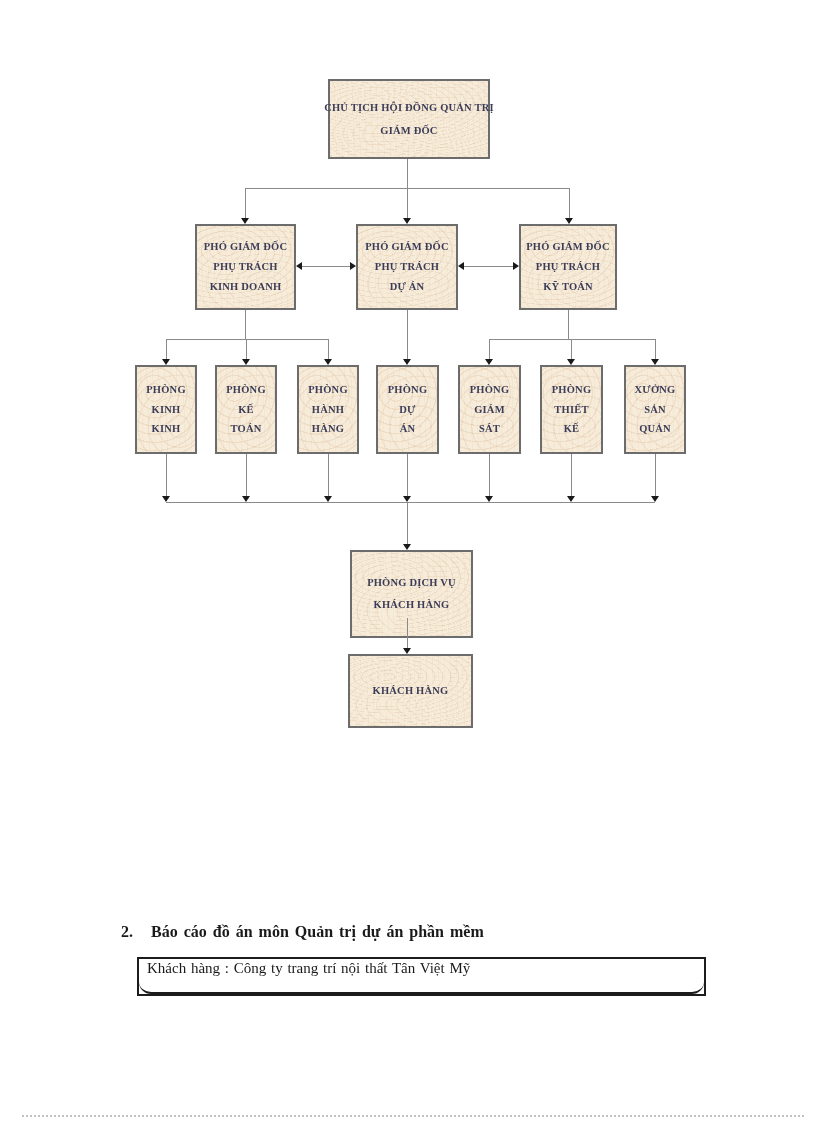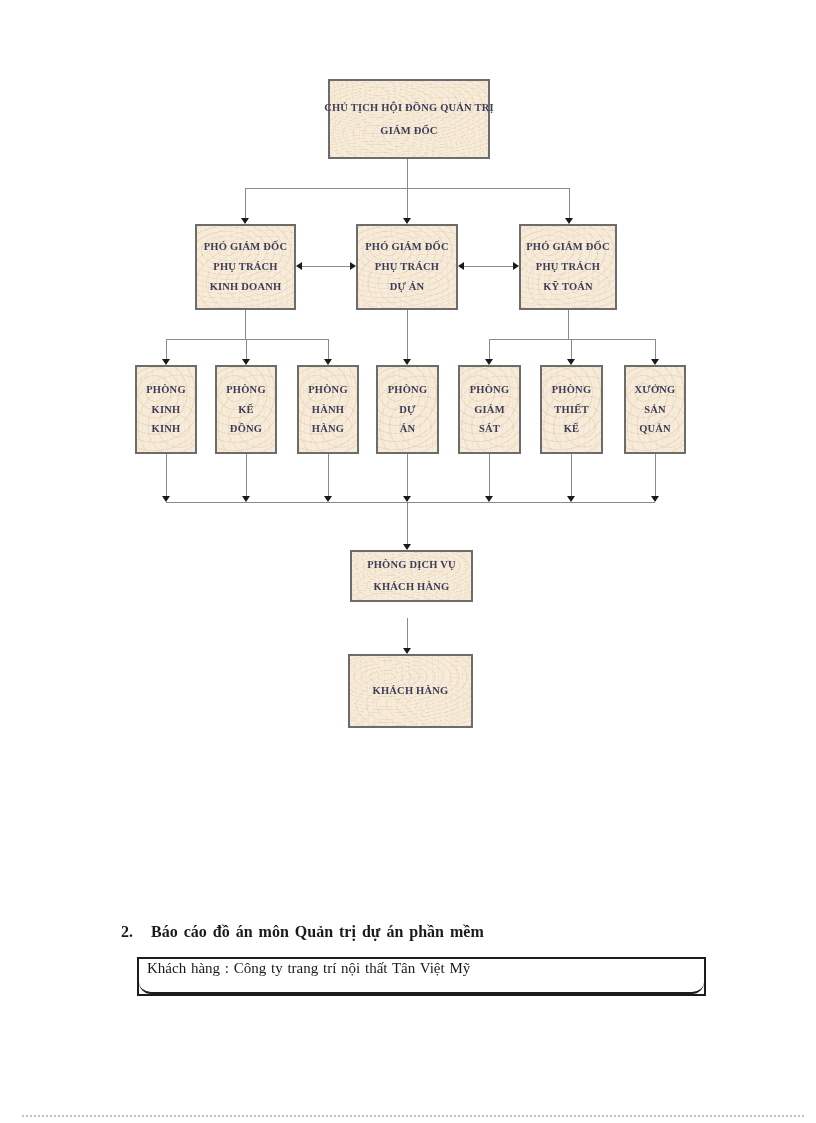--- a/index.html
+++ b/index.html
@@ -83,21 +83,21 @@
 
 <div class="node" style="left:135px;top:365px;width:62px;height:89px;">
   <span>PHÒNG</span>
   <span>KINH</span>
   <span>KINH</span>
 </div>
 
 <div class="node" style="left:215px;top:365px;width:62px;height:89px;">
   <span>PHÒNG</span>
   <span>KẾ</span>
-  <span>ĐỒNG</span>
+  <span>TOÁN</span>
 </div>
 
 <div class="node" style="left:297px;top:365px;width:62px;height:89px;">
   <span>PHÒNG</span>
   <span>HÀNH</span>
   <span>HÀNG</span>
 </div>
 
 <div class="node" style="left:376px;top:365px;width:63px;height:89px;">
   <span>PHÒNG</span>
@@ -116,21 +116,21 @@
   <span>THIẾT</span>
   <span>KẾ</span>
 </div>
 
 <div class="node" style="left:624px;top:365px;width:62px;height:89px;">
   <span>XƯỞNG</span>
   <span>SẢN</span>
   <span>QUẢN</span>
 </div>
 
-<div class="node" style="left:350px;top:550px;width:123px;height:52px;line-height:2.1;">
+<div class="node" style="left:350px;top:550px;width:123px;height:88px;line-height:2.1;">
   <span>PHÒNG DỊCH VỤ</span>
   <span>KHÁCH HÀNG</span>
 </div>
 
 <div class="node" style="left:348px;top:654px;width:125px;height:74px;">
   <span>KHÁCH HÀNG</span>
 </div>
 
 <div class="ln-v" style="left:407px;top:159px;height:29px;"></div>
 <div class="ln-h" style="left:245px;top:188px;width:325px;"></div>

